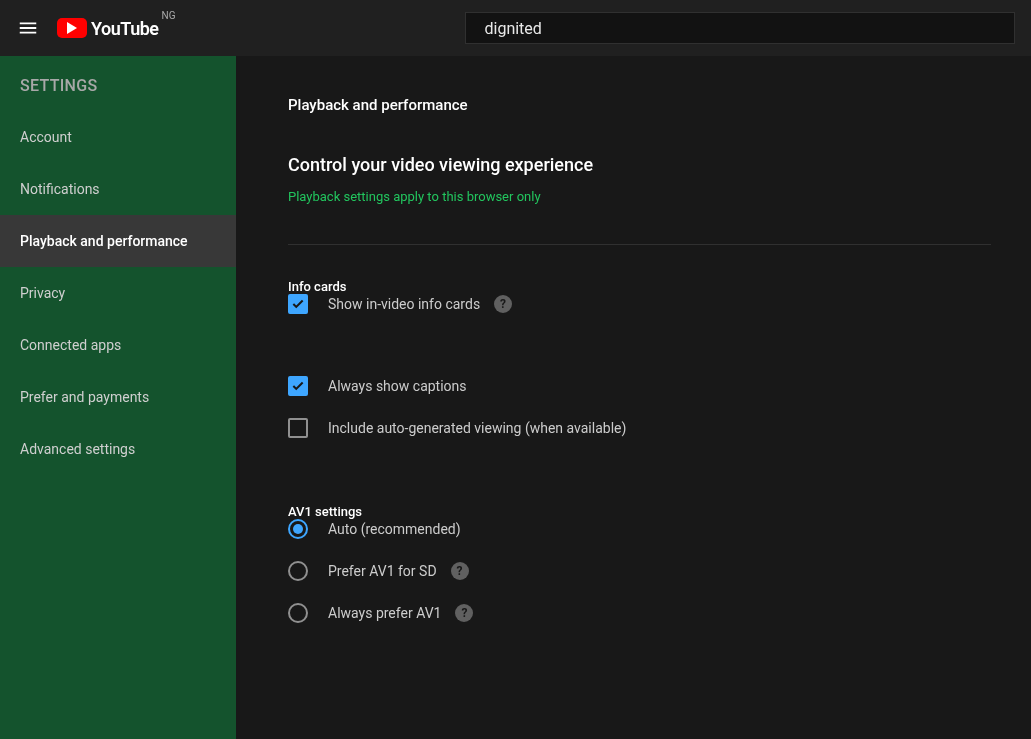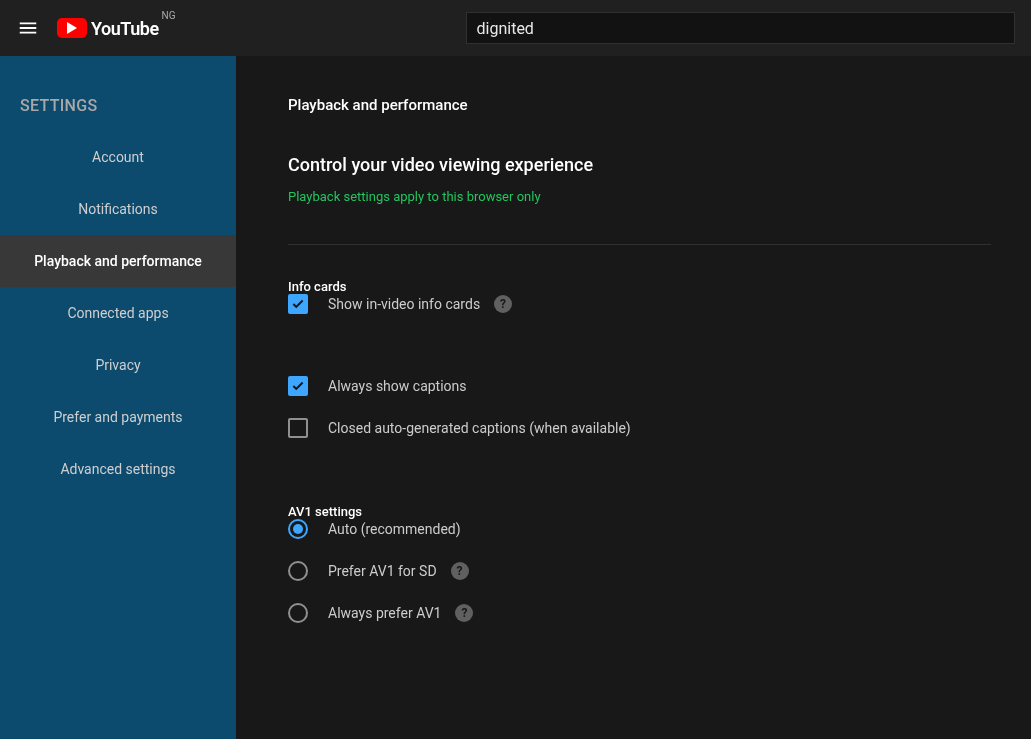--- a/index.html
+++ b/index.html
@@ -57,48 +57,47 @@
     color: #aaa;
     margin-left: 3px;
     margin-top: -8px;
   }
   .search-box {
     margin-left: 290px;
     width: 570px;
     height: 32px;
     background: #121212;
     border: 1px solid #303030;
-    padding: 4px 10px;
+    padding: 4px 18px;
     color: #e8e8e8;
     font-size: 16px;
     display:flex;
     align-items:center;
   }
   .main {
     display: flex;
     height: calc(739px - 56px);
   }
   .sidebar {
     width: 236px;
-    background: #0c4a6e;
-    padding-top: 28px;
+    background: #14532d;
+    padding-top: 8px;
   }
   .sidebar-title {
     color: #a8a8a8;
     font-size: 16px;
     font-weight: 500;
     padding: 12px 20px 16px 20px;
     letter-spacing: 0.3px;
   }
   .sidebar-item {
     padding: 18px 20px;
     font-size: 14px;
     color: #cfcfcf;
     cursor: pointer;
-    text-align: center;
   }
   .sidebar-item.active {
     background: #383838;
     color: #fff;
     font-weight: 500;
   }
   .content {
     flex: 1;
     background: #181818;
     padding: 40px 0 0 52px;
@@ -226,22 +225,22 @@
     <span>dignited</span>
   </div>
 </div>
 
 <div class="main">
   <div class="sidebar">
     <div class="sidebar-title">SETTINGS</div>
     <div class="sidebar-item">Account</div>
     <div class="sidebar-item">Notifications</div>
     <div class="sidebar-item active">Playback and performance</div>
+    <div class="sidebar-item">Privacy</div>
     <div class="sidebar-item">Connected apps</div>
-    <div class="sidebar-item">Privacy</div>
     <div class="sidebar-item">Prefer and payments</div>
     <div class="sidebar-item">Advanced settings</div>
   </div>
 
   <div class="content">
     <div class="section-label">Playback and performance</div>
     <h1 class="page-h1">Control your video viewing experience</h1>
     <div class="page-sub">Playback settings apply to this browser only</div>
     <hr class="divider">
 
@@ -265,21 +264,21 @@
         <div class="opt">
           <div class="checkbox checked">
             <svg width="14" height="14" viewBox="0 0 24 24" fill="none" stroke="#181818" stroke-width="3.5">
                 <path d="M4 12l5 5L20 6"></path>
               </svg>
           </div>
           <span>Always show captions</span>
         </div>
         <div class="opt">
           <div class="checkbox"></div>
-          <span>Closed auto-generated captions (when available)</span>
+          <span>Include auto-generated viewing (when available)</span>
         </div>
       </div>
     </div>
 
     <div class="setting-row">
       <div class="setting-left">AV1 settings</div>
       <div class="setting-right">
         <div class="opt">
           <div class="radio checked"></div>
           <span>Auto (recommended)</span>

